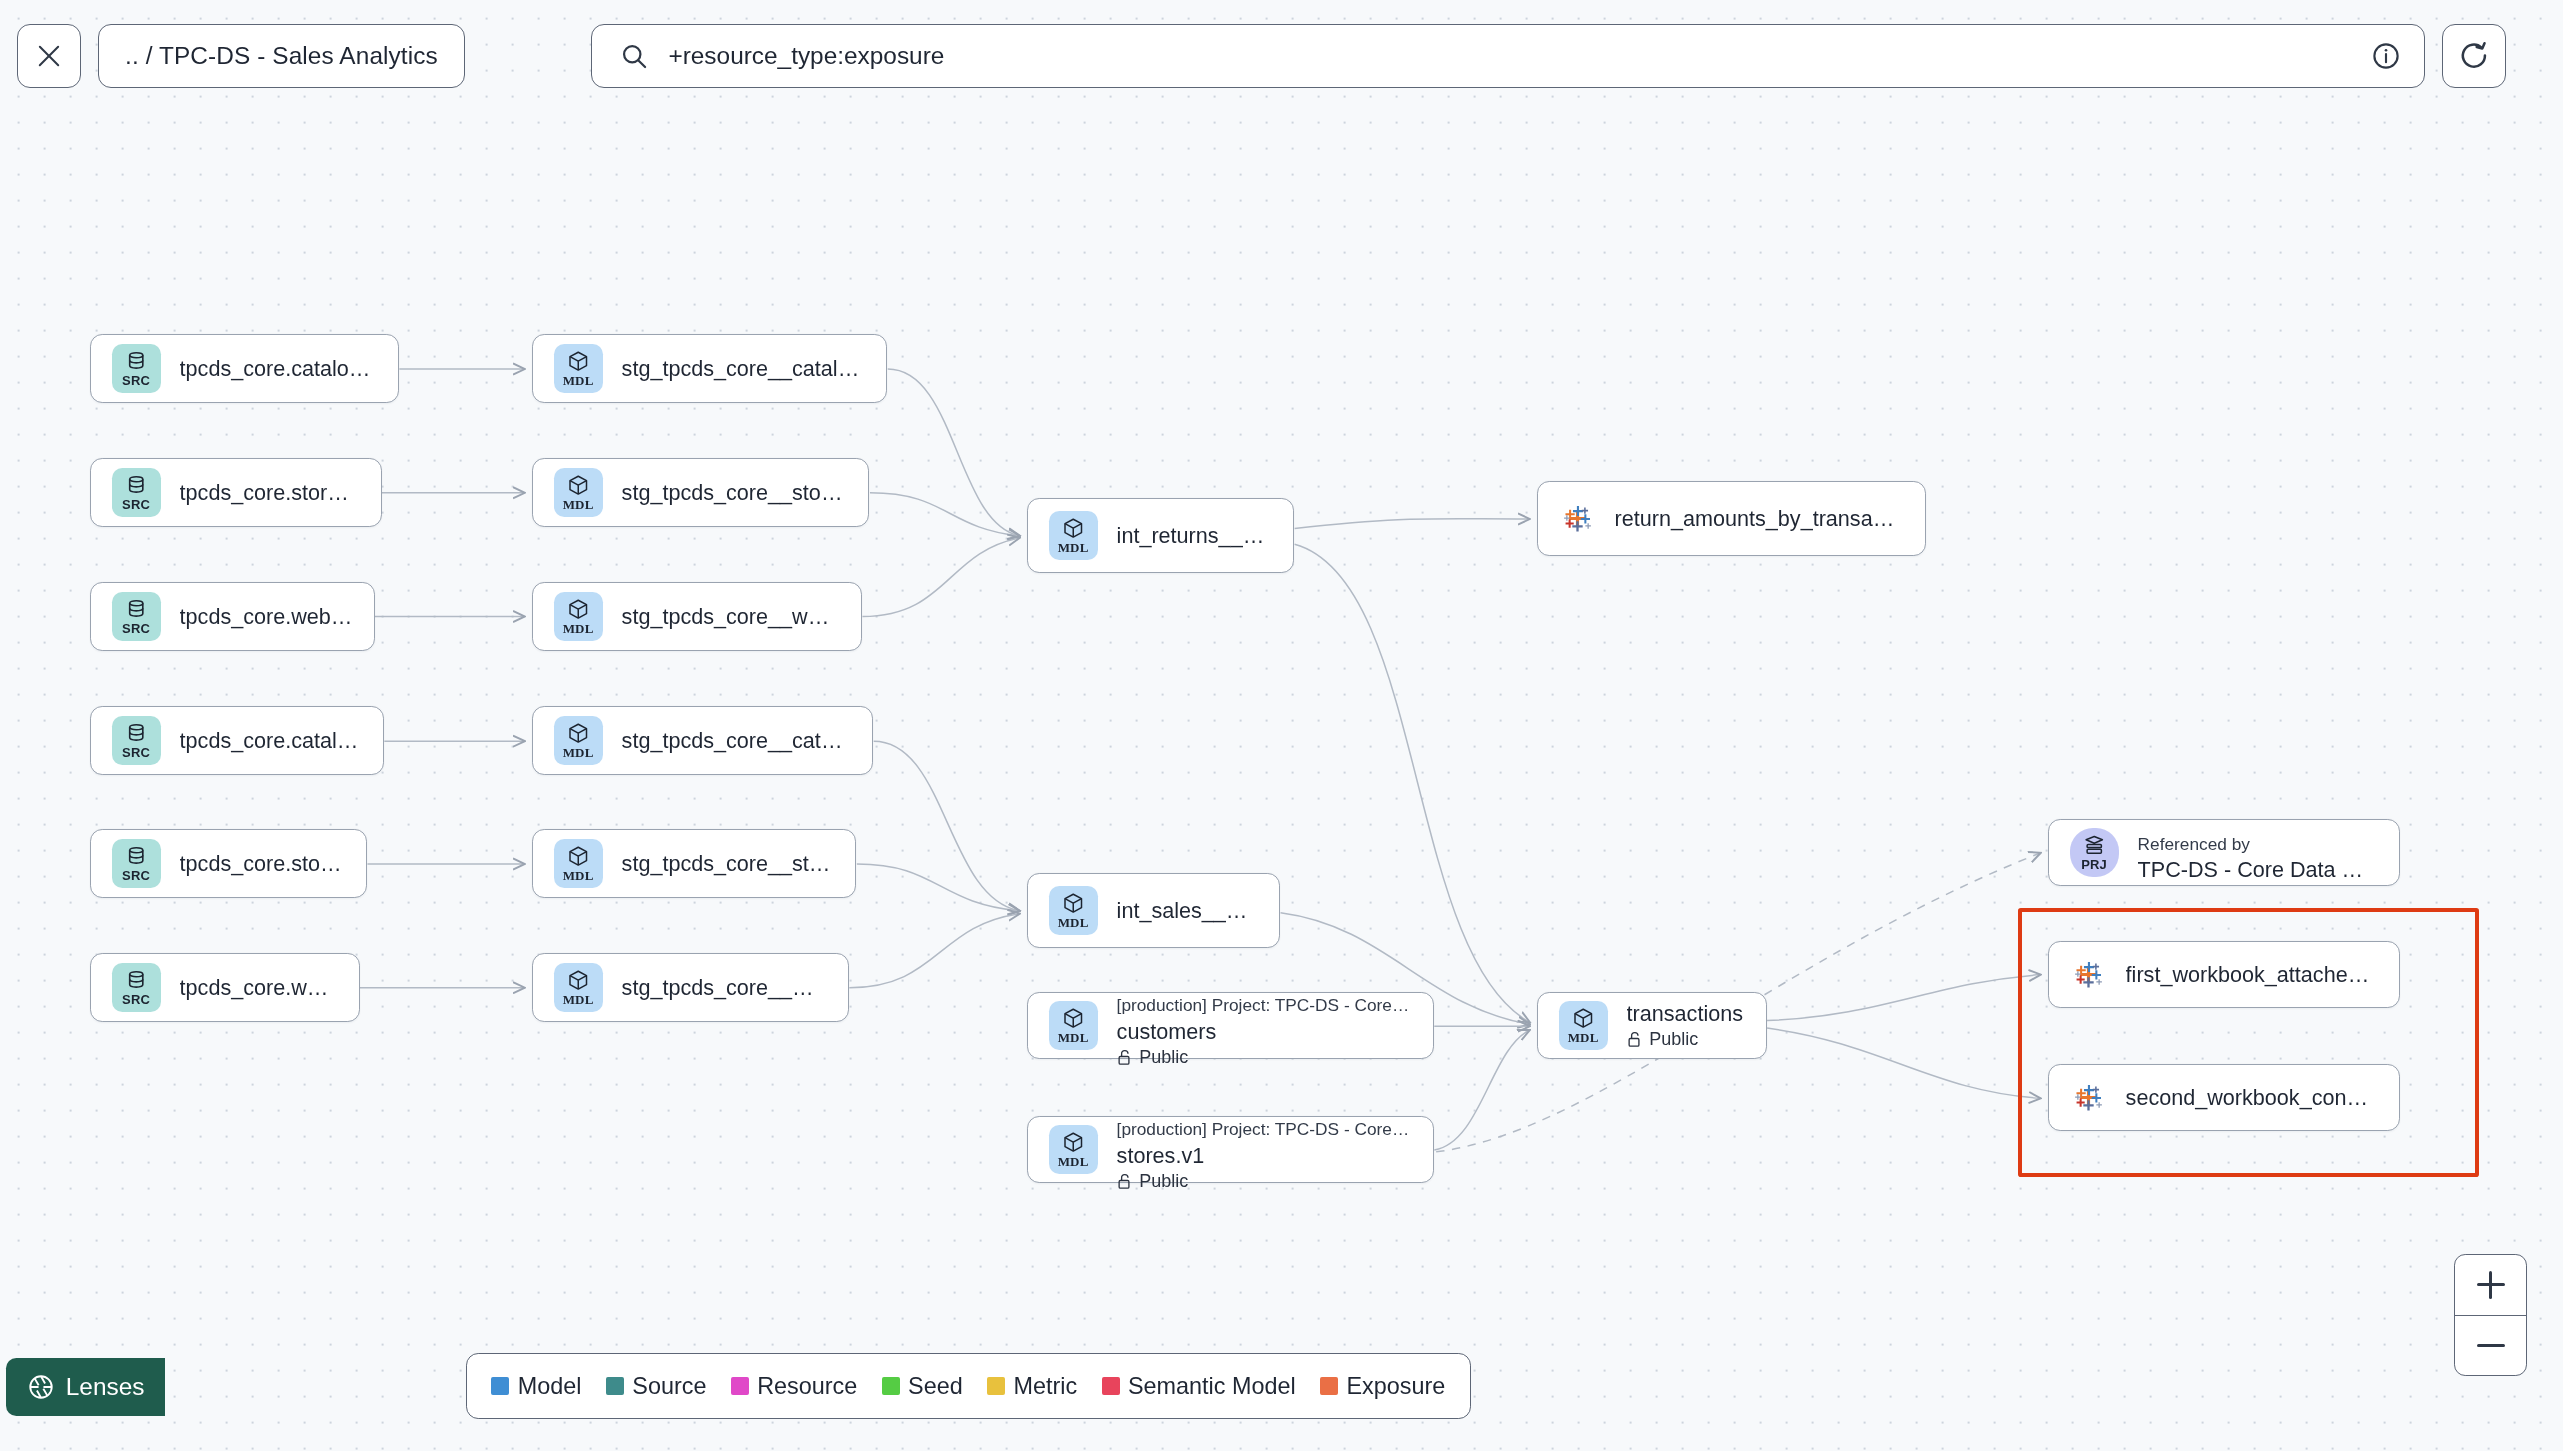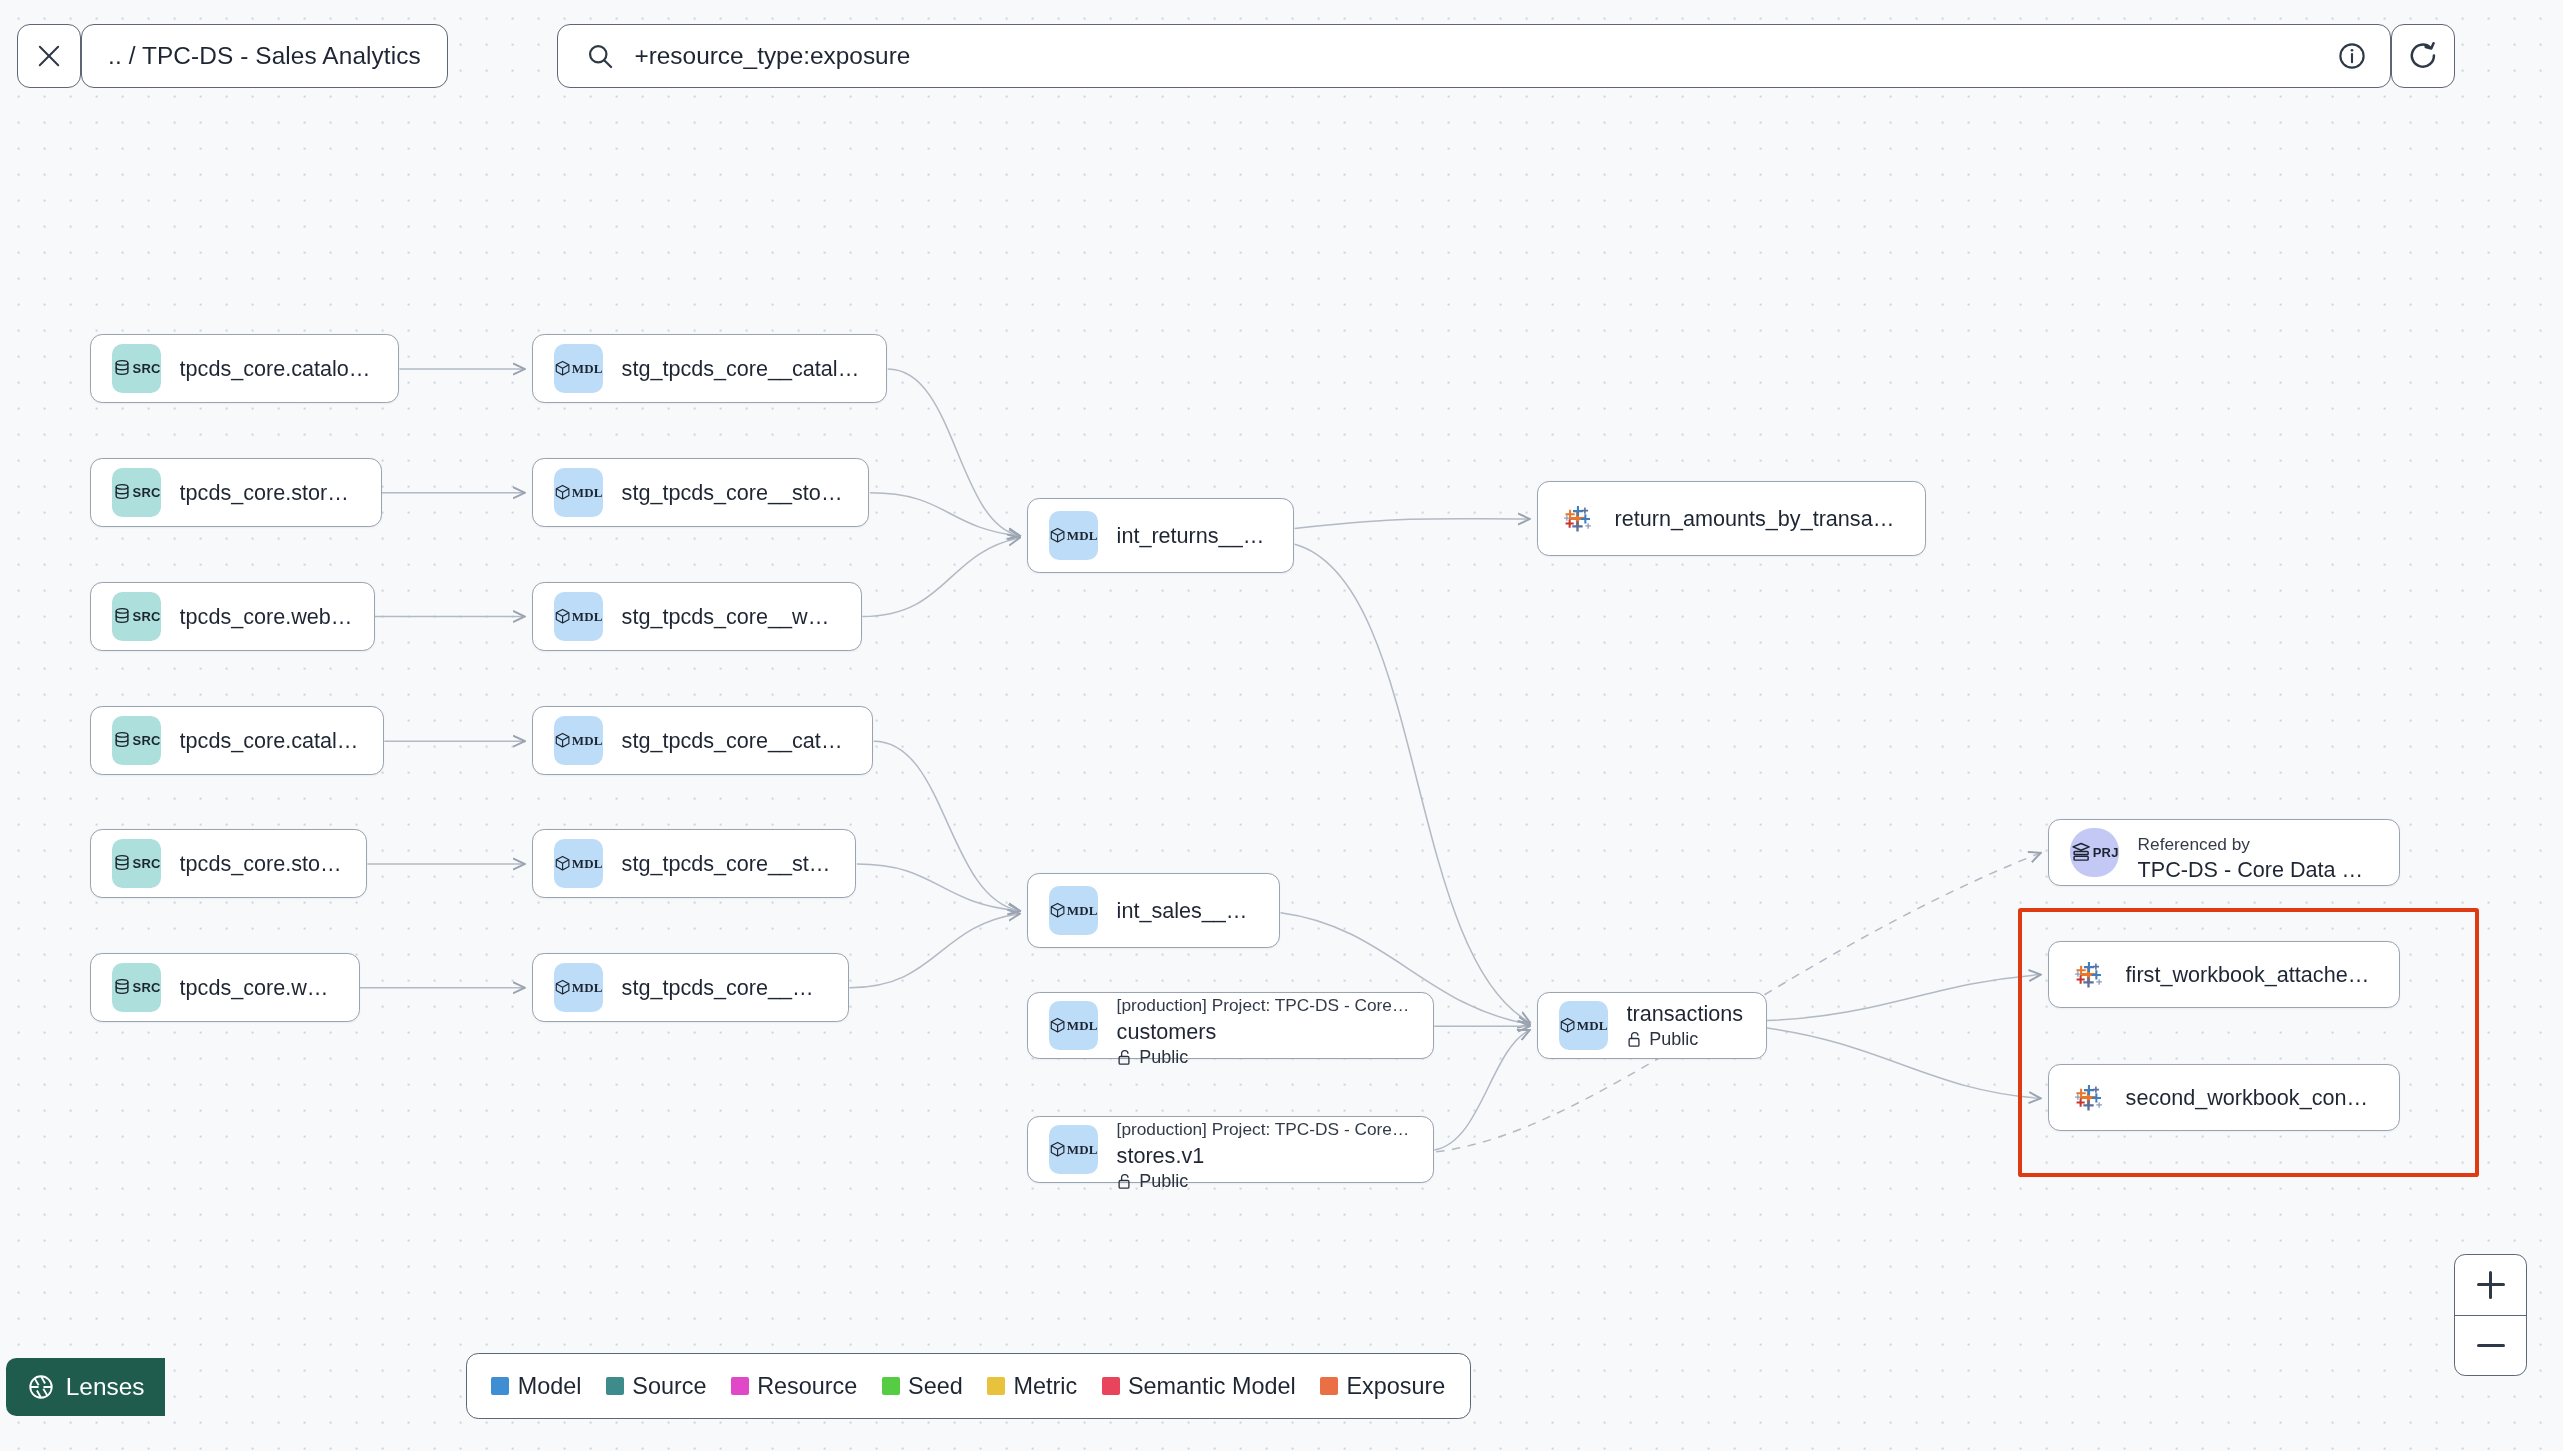--- a/index.html
+++ b/index.html
@@ -17,20 +17,21 @@
     background-size: 26px 26px;
     background-position: 5.6px 5.6px;
   }
 
   
   .topbar {
     position: absolute; left: 0; top: 0;
     width: 2563px; height: 111px;
     display: flex; align-items: center;
     padding: 0 17px;
+    gap: 17px;
     background: rgba(247,249,251,0.0);
   }
   .tb-btn {
     background: #ffffff;
     border: 1.5px solid #5d6676;
     border-radius: 13px;
     height: 64px;
     display: flex; align-items: center; justify-content: center;
   }
   .close-btn { width: 64px; }
@@ -91,21 +92,21 @@
     border-radius: 12.2px;
     display: flex; align-items: center;
     padding: 0 20.6px;
     gap: 19px;
     box-shadow: 0 0.9px 1.9px rgba(20,30,50,.05);
   }
   .node-badge {
     flex: 0 0 auto;
     width: 49px; height: 49px;
     border-radius: 10.3px;
-    display: flex; flex-direction: row;
+    display: flex; flex-direction: column;
     align-items: center; justify-content: center;
     gap: 0.9px;
   }
   .badge-src { background: #ade0dc; }
   .badge-mdl { background: #bcdcf7; font-family: Liberation Serif, serif; }
   .badge-prj { background: #c3c8f5; border-radius: 23px; }
   .badge-glyph { width: 22.5px; height: 22.5px; display: block; }
   .badge-text {
     font-size: 13px; font-weight: 700; color: #1c2430;
     letter-spacing: 0.2px; line-height: 1;

